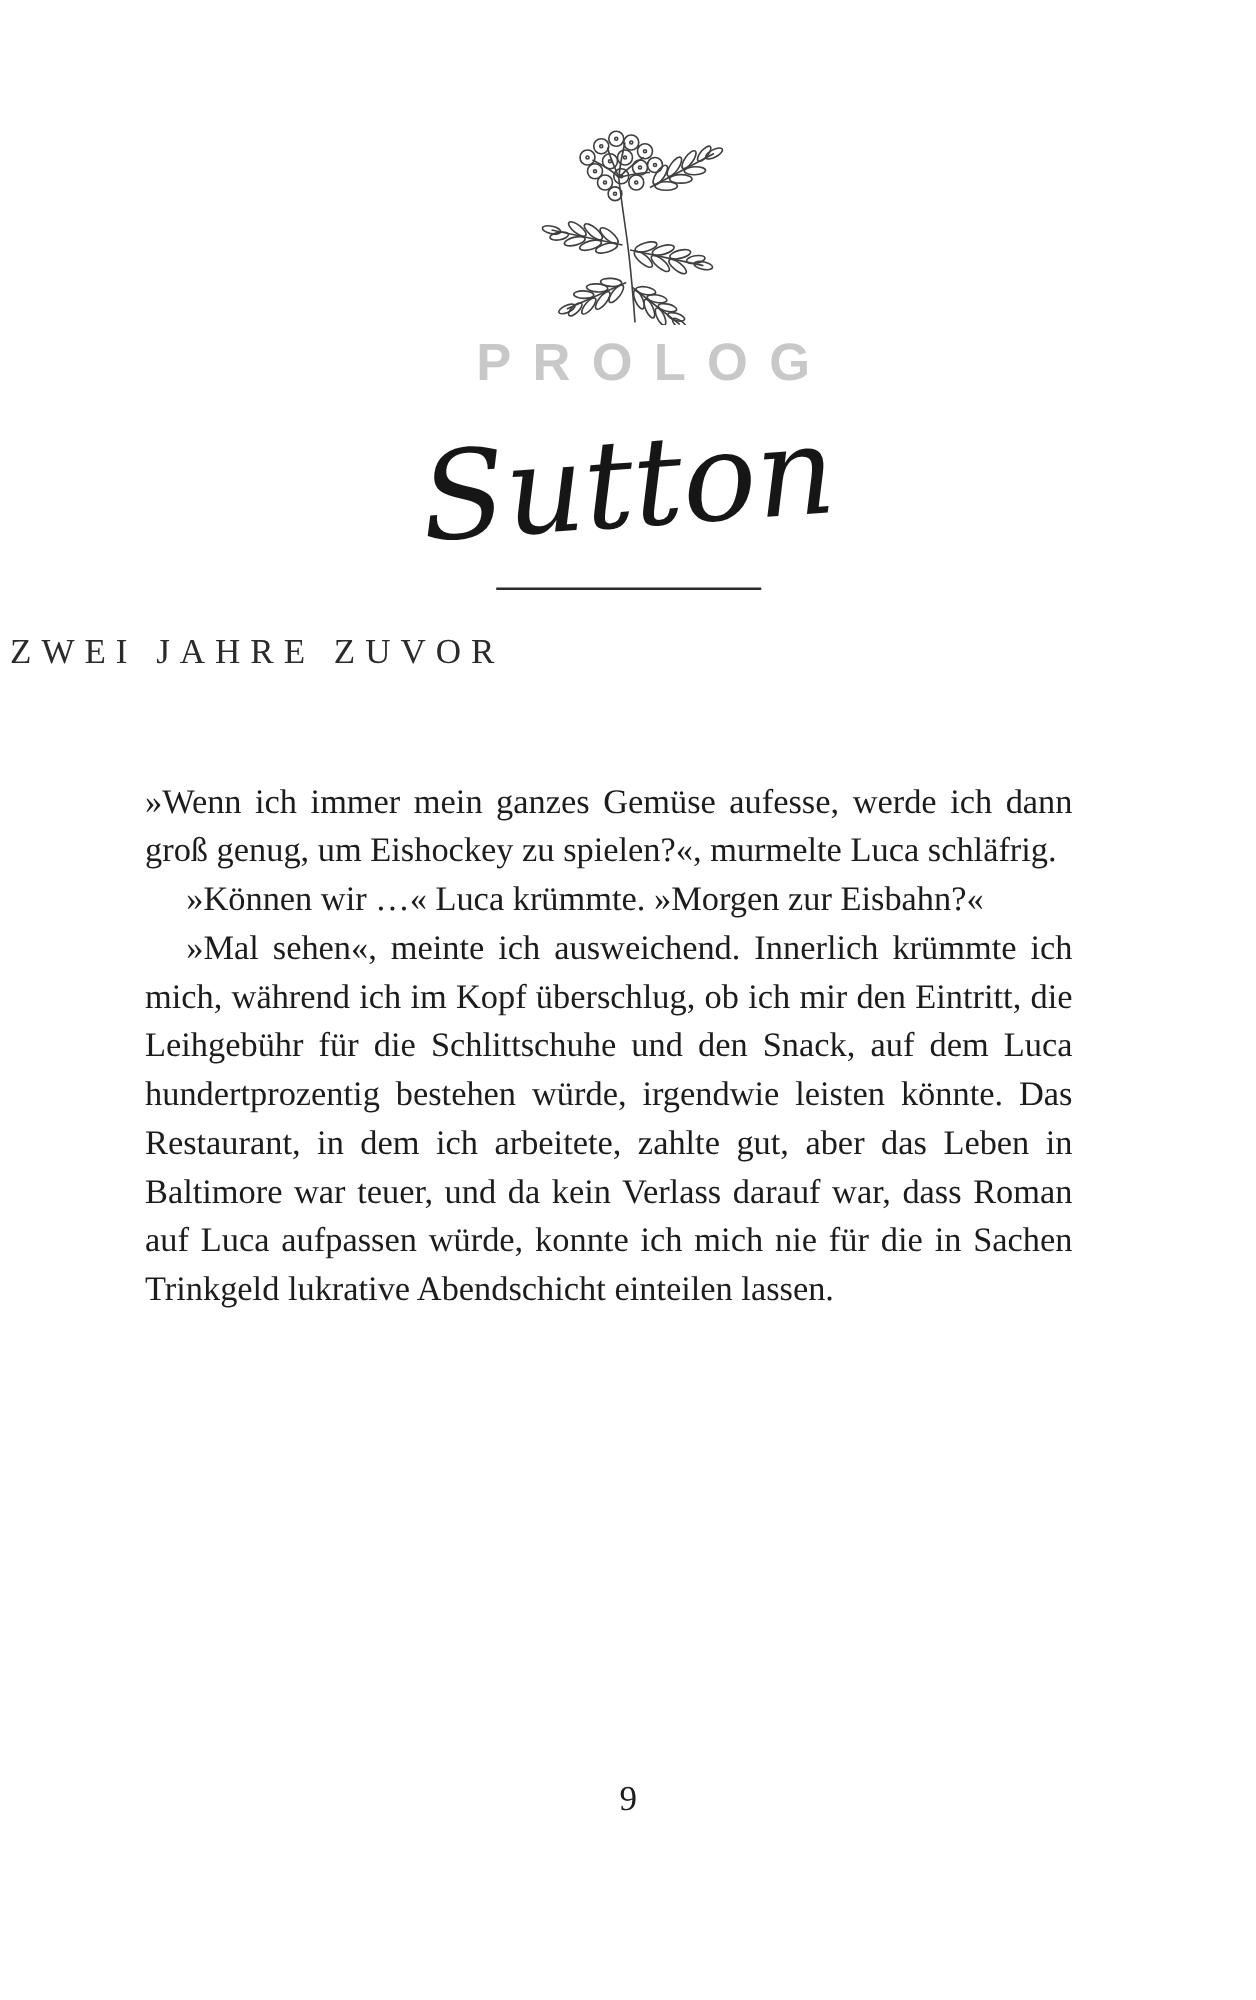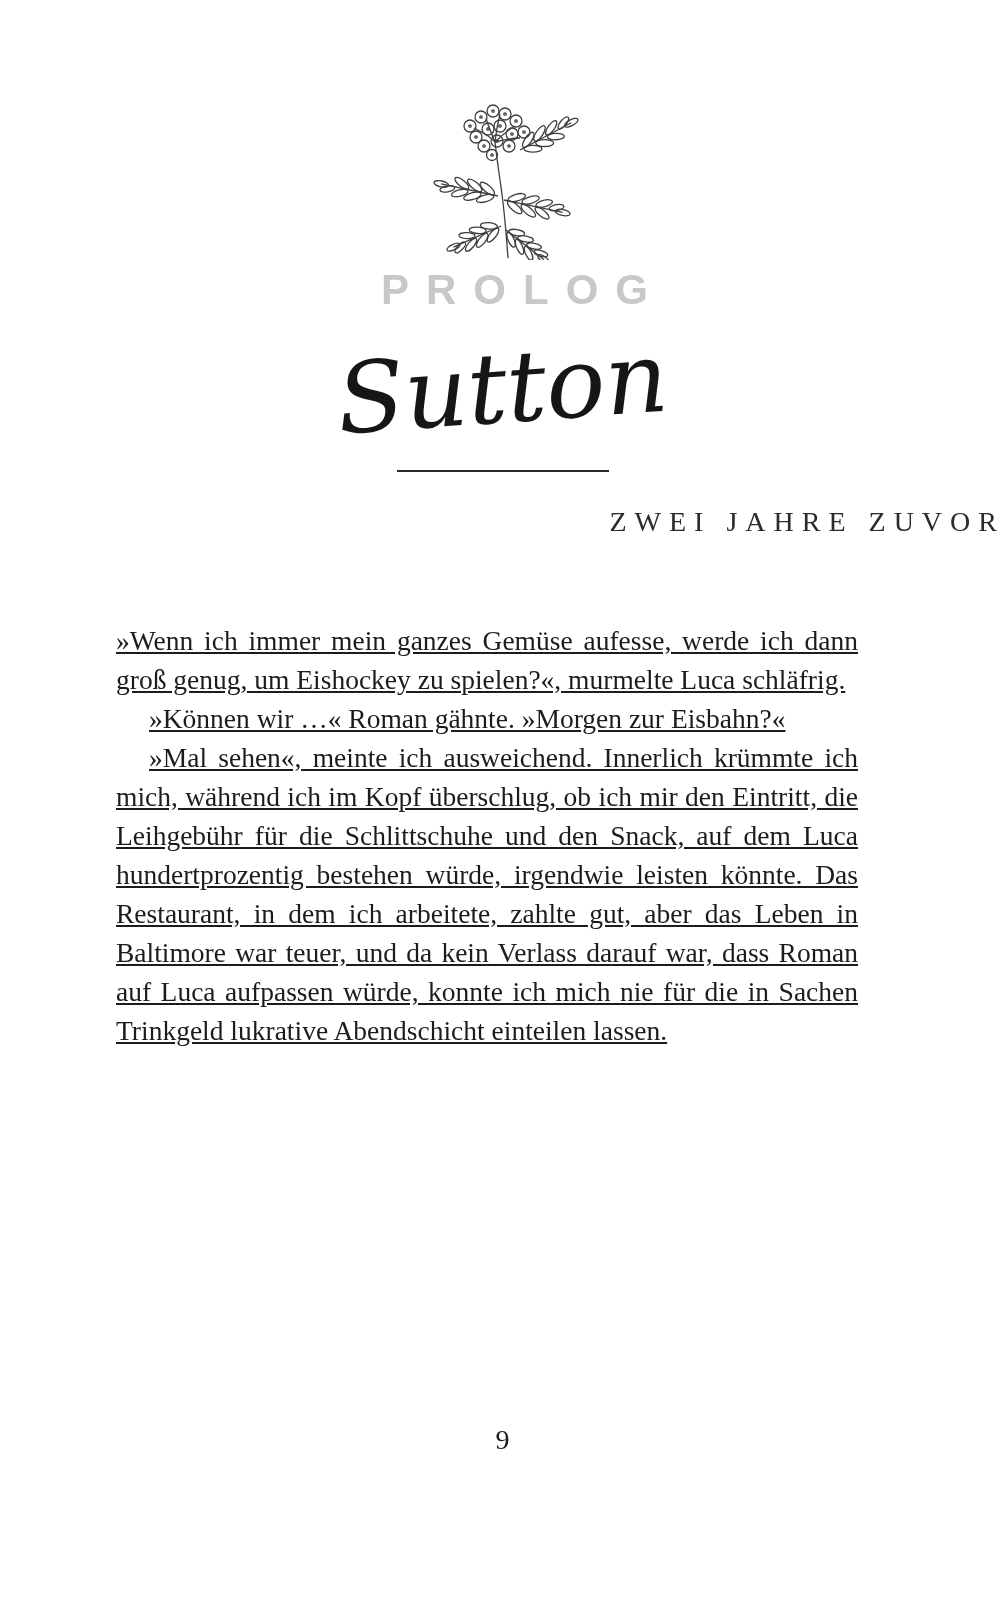--- a/index.html
+++ b/index.html
@@ -62,38 +62,37 @@
     transform: translateX(-50%);
     width: 212px;
     height: 0;
     border-top: 2px solid #2a2a2a;
   }
   .subtitle {
     position: absolute;
     top: 506px;
     left: 0;
     width: 100%;
-    text-align: right;
+    text-align: left;
     font-size: 28px;
     letter-spacing: 8px;
     text-indent: 8px;
     color: #2b2b2b;
   }
   .body-text {
     position: absolute;
     top: 621px;
     left: 116px;
     width: 742px;
     font-size: 27.5px;
     line-height: 39px;
     text-align: justify;
     hyphens: auto;
     -webkit-hyphens: auto;
     color: #1c1c1c;
-    text-decoration: underline;
   }
   .body-text p {
     margin: 0;
     text-indent: 33px;
   }
   .body-text p:first-child {
     text-indent: 0;
   }
   .page-number {
     position: absolute;
@@ -213,19 +212,19 @@
   <div class="prolog-heading">PROLOG</div>
 
   <div class="chapter-script">Sutton</div>
 
   <div class="divider-rule"></div>
 
   <div class="subtitle">ZWEI JAHRE ZUVOR</div>
 
   <div class="body-text" lang="de">
       <p>»Wenn ich immer mein ganzes Gemüse aufesse, werde ich dann groß genug, um Eishockey zu spielen?«, murmelte Luca schläfrig.</p>
-      <p>»Können wir …« Roman gähnte. »Morgen zur Eisbahn?«</p>
+      <p>»Können wir …« Luca krümmte. »Morgen zur Eisbahn?«</p>
       <p>»Mal sehen«, meinte ich ausweichend. Innerlich krümmte ich mich, während ich im Kopf überschlug, ob ich mir den Eintritt, die Leihgebühr für die Schlittschuhe und den Snack, auf dem Luca hundertprozentig bestehen würde, irgendwie leisten könnte. Das Restaurant, in dem ich arbeitete, zahlte gut, aber das Leben in Baltimore war teuer, und da kein Verlass darauf war, dass Roman auf Luca aufpassen würde, konnte ich mich nie für die in Sachen Trinkgeld lukrative Abendschicht einteilen lassen.</p>
     </div>
 
   <div class="page-number">9</div>
 
 </div>
 
 </body></html>

